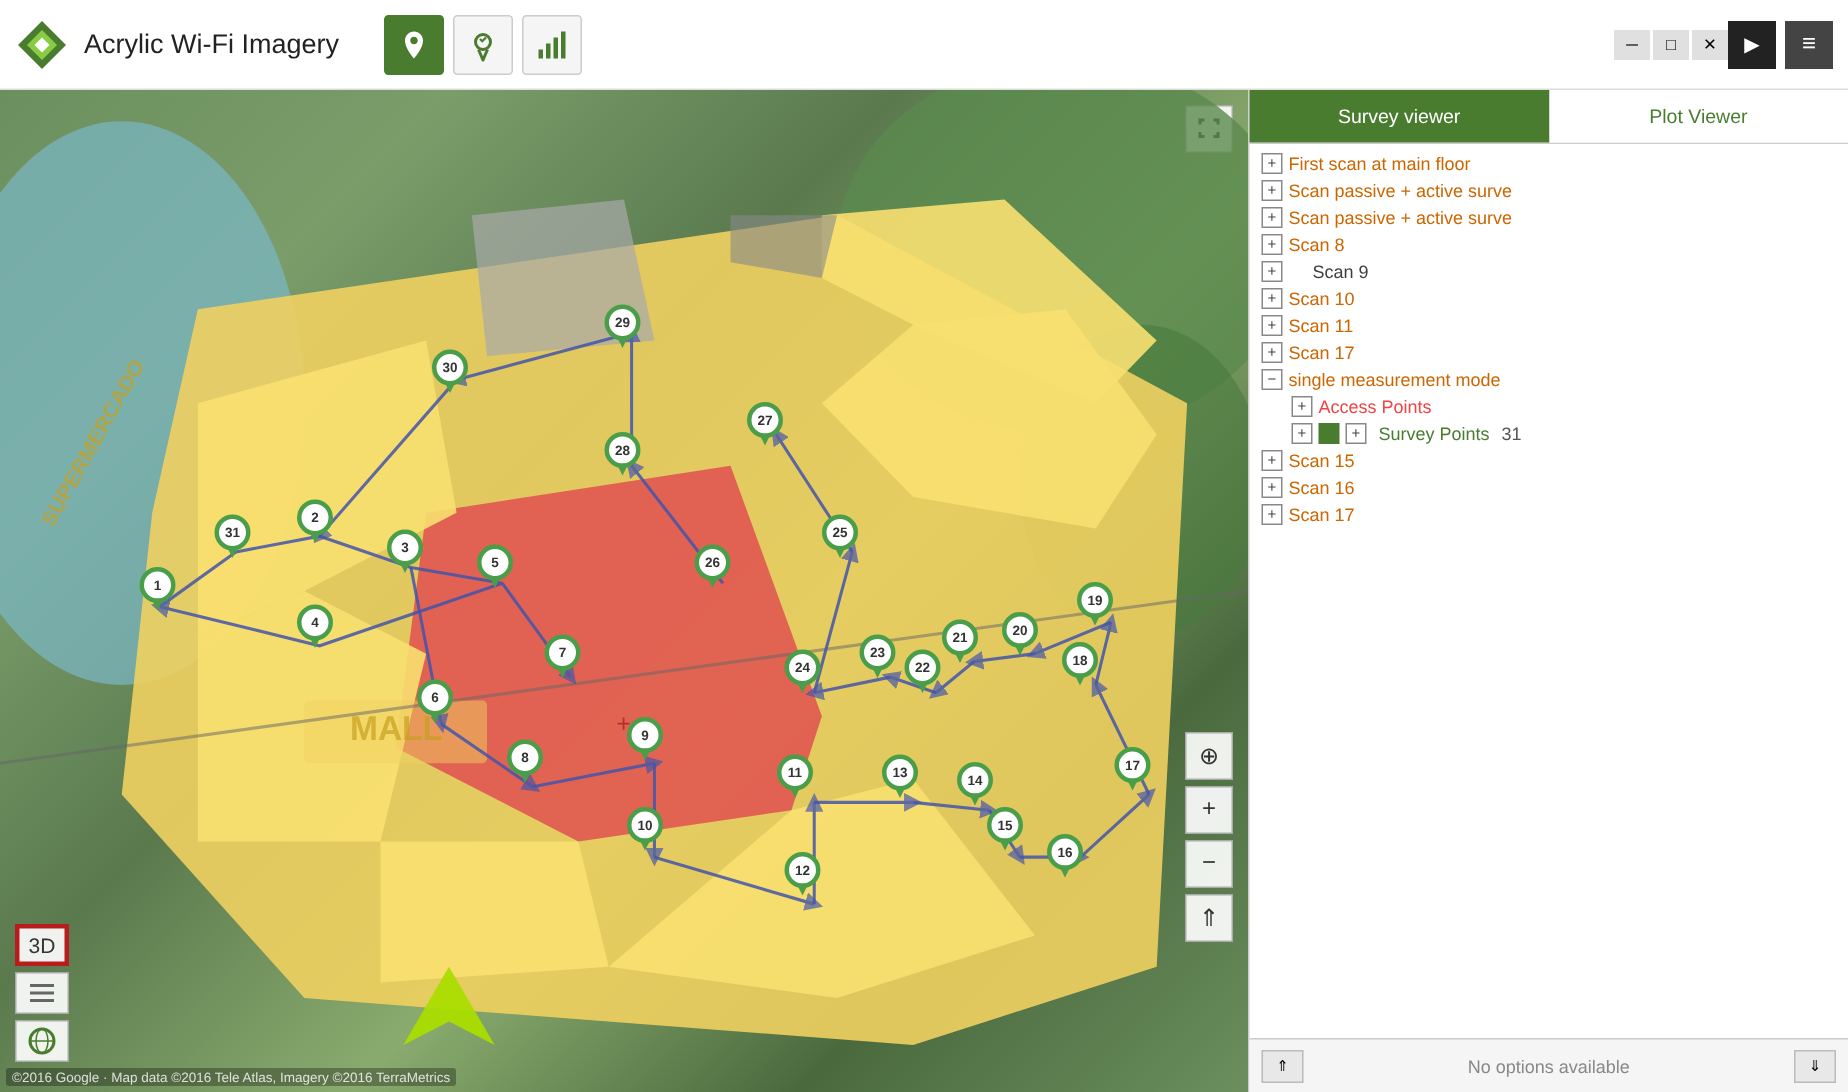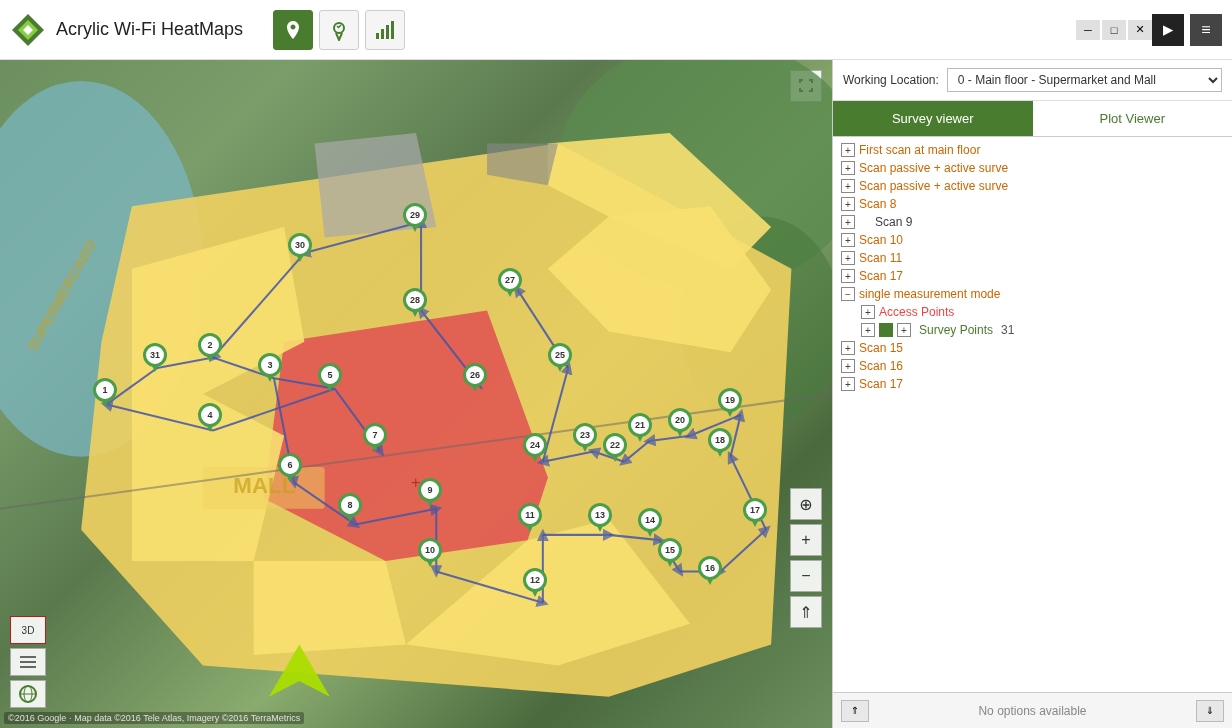--- a/index.html
+++ b/index.html
@@ -174,21 +174,21 @@
     .map-bottom-controls {
       position: absolute;
       left: 10px;
       bottom: 20px;
       display: flex;
       flex-direction: column;
       gap: 4px;
     }
     .map-3d-btn {
       width: 36px; height: 28px; background: rgba(255,255,255,0.9);
-      border: 1px solid #b91c1c; font-size: 10px; font-weight: normal; color: #333;
+      border: 3px solid #b91c1c; font-size: 14px; font-weight: normal; color: #333;
       cursor: pointer; display: flex; align-items: center; justify-content: center;
     }
     .map-layer-btn {
       width: 36px; height: 28px; background: rgba(255,255,255,0.9);
       border: 1px solid #aaa; cursor: pointer;
       display: flex; align-items: center; justify-content: center;
     }
     .map-globe-btn {
       width: 36px; height: 28px; background: rgba(255,255,255,0.9);
       border: 1px solid #aaa; cursor: pointer;
@@ -246,21 +246,21 @@
 </head>
 <body>
 
 <div class="title-bar">
 
   <svg class="title-bar-logo" viewBox="0 0 36 36">
     <polygon points="18,2 34,18 18,34 2,18" fill="#4a7c2f"></polygon>
     <polygon points="18,8 28,18 18,28 8,18" fill="#88cc44"></polygon>
     <polygon points="18,13 23,18 18,23 13,18" fill="#fff"></polygon>
   </svg>
-  <span class="title-bar-name">Acrylic Wi-Fi HeatMaps</span>
+  <span class="title-bar-name">Acrylic Wi-Fi Imagery</span>
 
   <div class="title-bar-tools">
 
     <div class="tool-btn active">
       <svg viewBox="0 0 22 22">
         <path d="M11 2C7.7 2 5 4.7 5 8c0 5.5 6 12 6 12s6-6.5 6-12c0-3.3-2.7-6-6-6zm0 8.5c-1.4 0-2.5-1.1-2.5-2.5S9.6 5.5 11 5.5s2.5 1.1 2.5 2.5S12.4 10.5 11 10.5z" fill="#fff"></path>
       </svg>
     </div>
 
     <div class="tool-btn">
@@ -428,24 +428,20 @@
           <line x1="2" y1="10" x2="18" y2="10" stroke="#4a7c2f" stroke-width="1"></line>
         </svg>
       </button>
     </div>
 
     <div class="map-attribution">©2016 Google · Map data ©2016 Tele Atlas, Imagery ©2016 TerraMetrics</div>
   </div>
 
   <div class="right-panel">
 
-    <div class="working-location-bar">
-      <span class="working-location-label">Working Location:</span>
-      <select class="working-location-select"><option>0 - Main floor - Supermarket and Mall</option></select>
-    </div>
 
     <div class="view-tabs">
       <button class="view-tab active">Survey viewer</button>
       <button class="view-tab">Plot Viewer</button>
     </div>
 
     <div class="tree-panel">
 
       <div id="tree-items-container">
           <div class="tree-item" style="">

